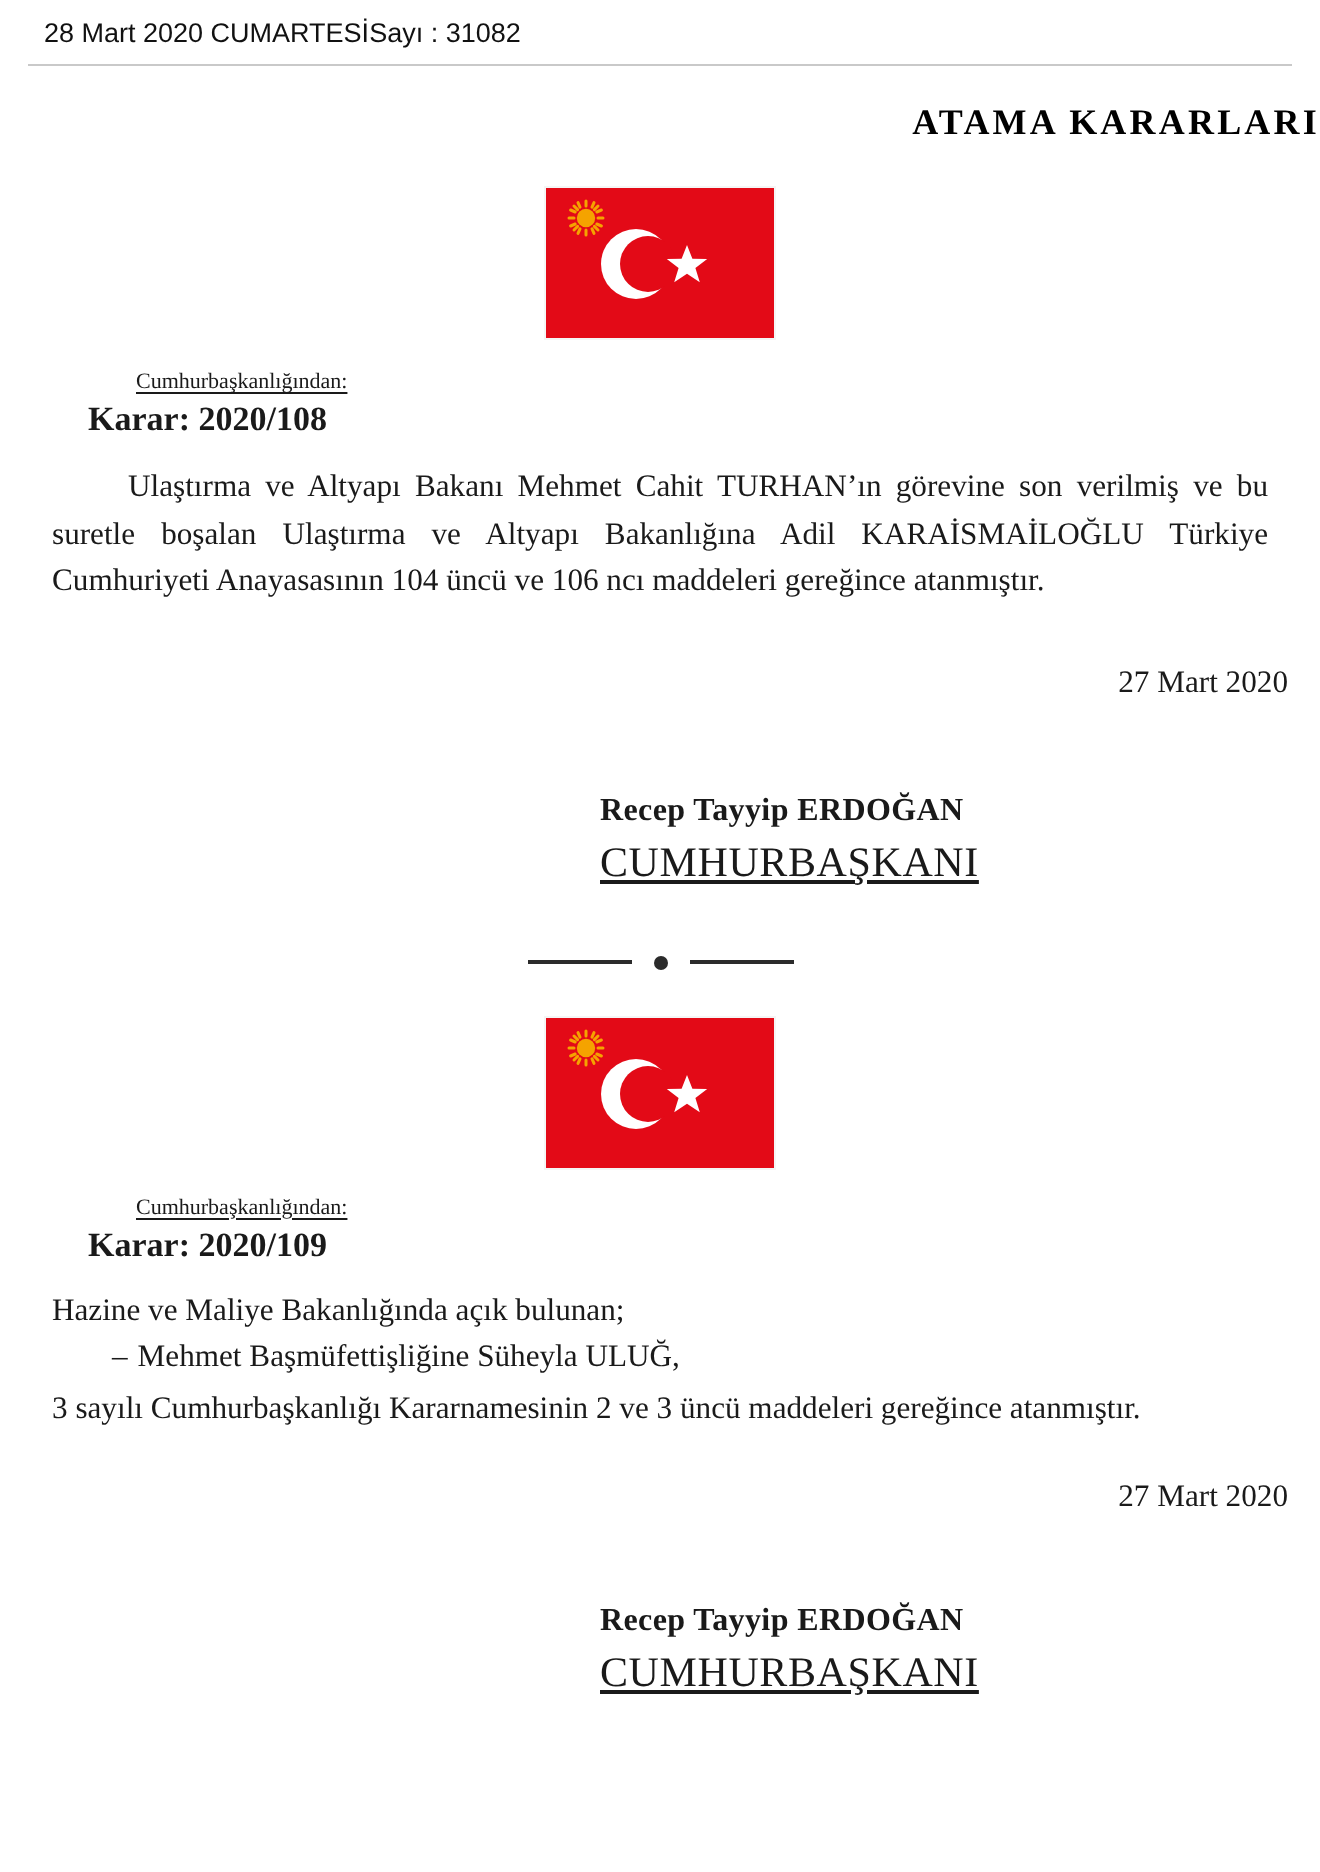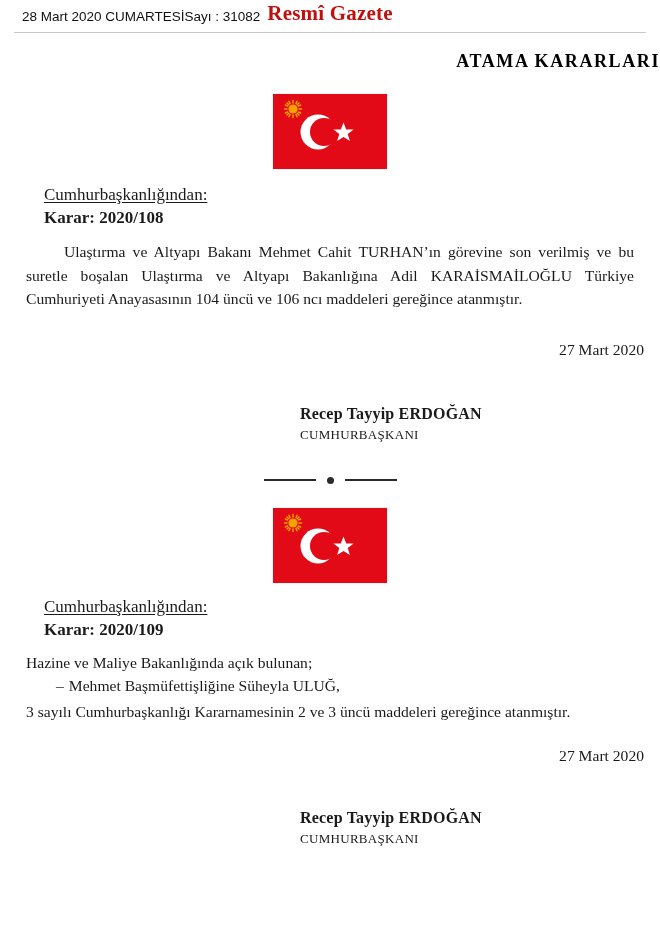--- a/index.html
+++ b/index.html
@@ -73,22 +73,22 @@
     width: 114px;
     height: 75px;
     background: #e30a17;
     box-shadow: 0 0 0 1px rgba(0,0,0,0.04);
   }
   .flag svg { display: block; }
 
   
   .decree { position: relative; }
   .authority {
-    margin-left: 44px;
-    font-size: 17px;
+    margin-left: 68px;
+    font-size: 11px;
     text-decoration: underline;
     text-underline-offset: 2px;
   }
   .decree-no {
     margin-left: 44px;
     font-size: 17px;
     font-weight: bold;
     margin-top: 3px;
   }
   .body-text {
@@ -116,23 +116,24 @@
   .signature {
     margin-top: 46px;
     padding-left: 300px;
   }
   .sign-name {
     font-weight: bold;
     font-size: 16px;
     letter-spacing: 0.2px;
   }
   .sign-role {
-    font-size: 13px;
+    font-size: 21px;
     margin-top: 4px;
     letter-spacing: 0.3px;
+    text-decoration: underline;
   }
 
   
   .separator {
     display: flex;
     align-items: center;
     justify-content: center;
     gap: 11px;
     margin-top: 34px;
   }
@@ -146,21 +147,20 @@
     height: 7px;
     border-radius: 50%;
     background: #2b2b2b;
   }
 </style>
 </head>
 <body>
 
 <div class="masthead">
   <span class="masthead-date">28 Mart 2020 CUMARTESİ</span>
-  <span class="masthead-title">Resmî Gazete</span>
   <span class="masthead-issue">Sayı : 31082</span>
 </div>
 <div class="masthead-rule"></div>
 
 <div class="page-title">ATAMA KARARLARI</div>
 
 <div class="decree">
 
   <div class="flag-wrap" style="margin-top:22px;">
     <div class="flag">

